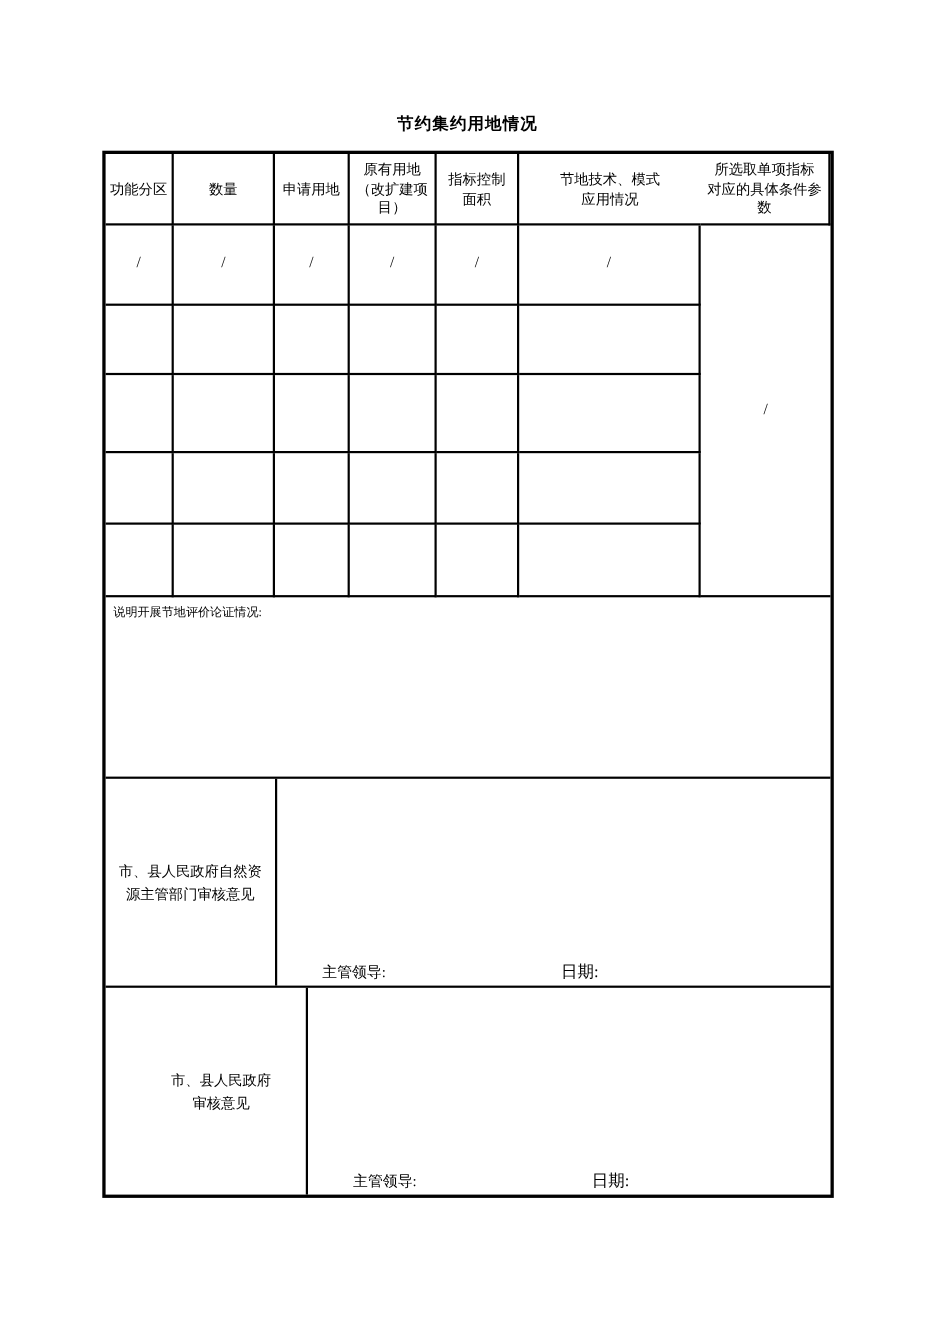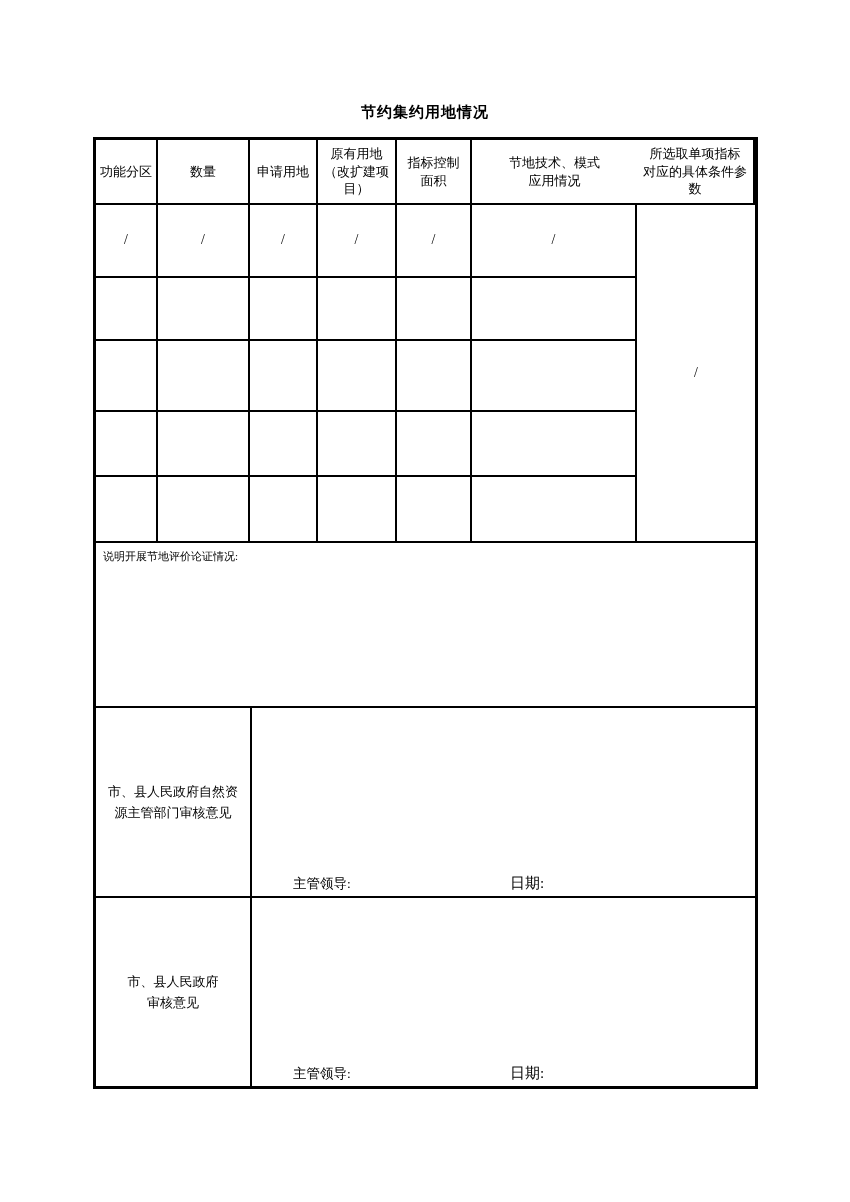--- a/index.html
+++ b/index.html
@@ -48,21 +48,21 @@
   .cell.merged { grid-column: 7; grid-row: 2 / span 5; border-right: none; }
   .cell.body-cell { font-size: 14px; }
   .note {
     height: 165px;
     border-bottom: 2px solid #000;
     padding: 6px 7px;
     font-size: 11px;
   }
   .review { display: flex; border-bottom: 2px solid #000; }
   .review.r1 { height: 190px; }
-  .review.r2 { height: 188px; border-bottom: none; }
+  .review.r2 { height: 188px; border-bottom: none; padding-left: 28px; }
   .review-label {
     width: 156px;
     border-right: 2px solid #000;
     display: flex; align-items: center; justify-content: center;
     text-align: center;
     font-size: 13px;
     line-height: 1.65;
     white-space: pre-line;
     padding: 2px;
   }

